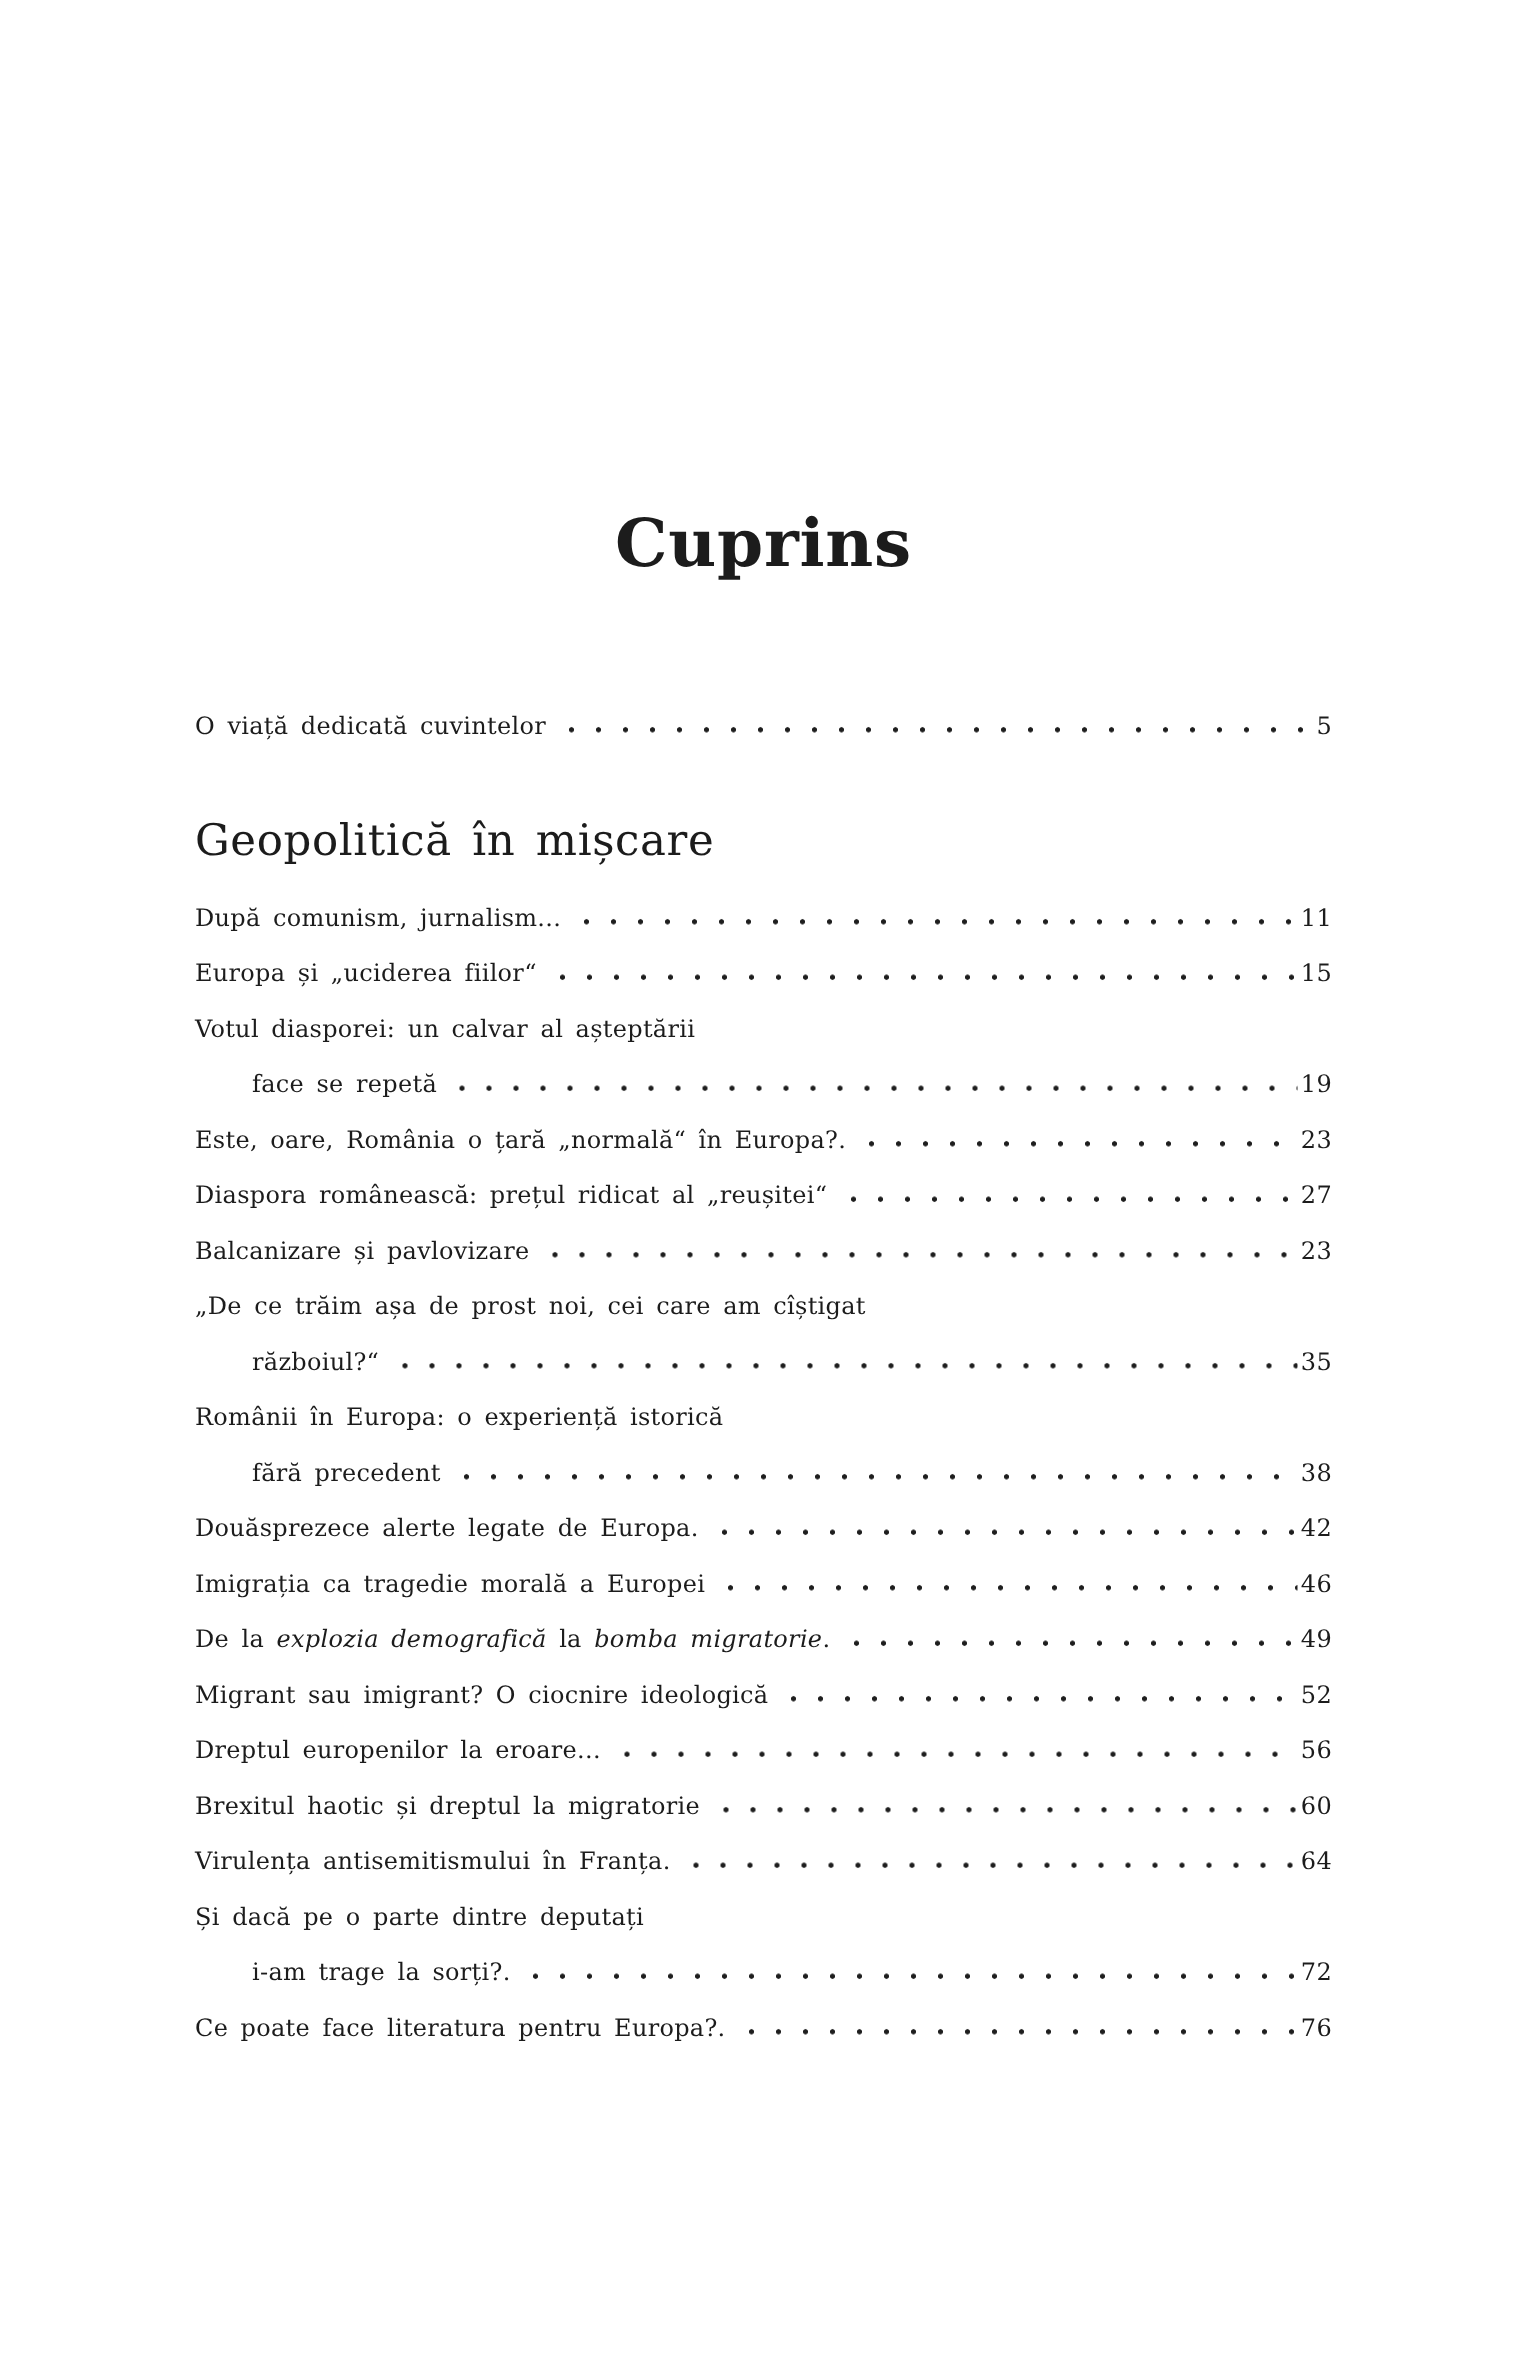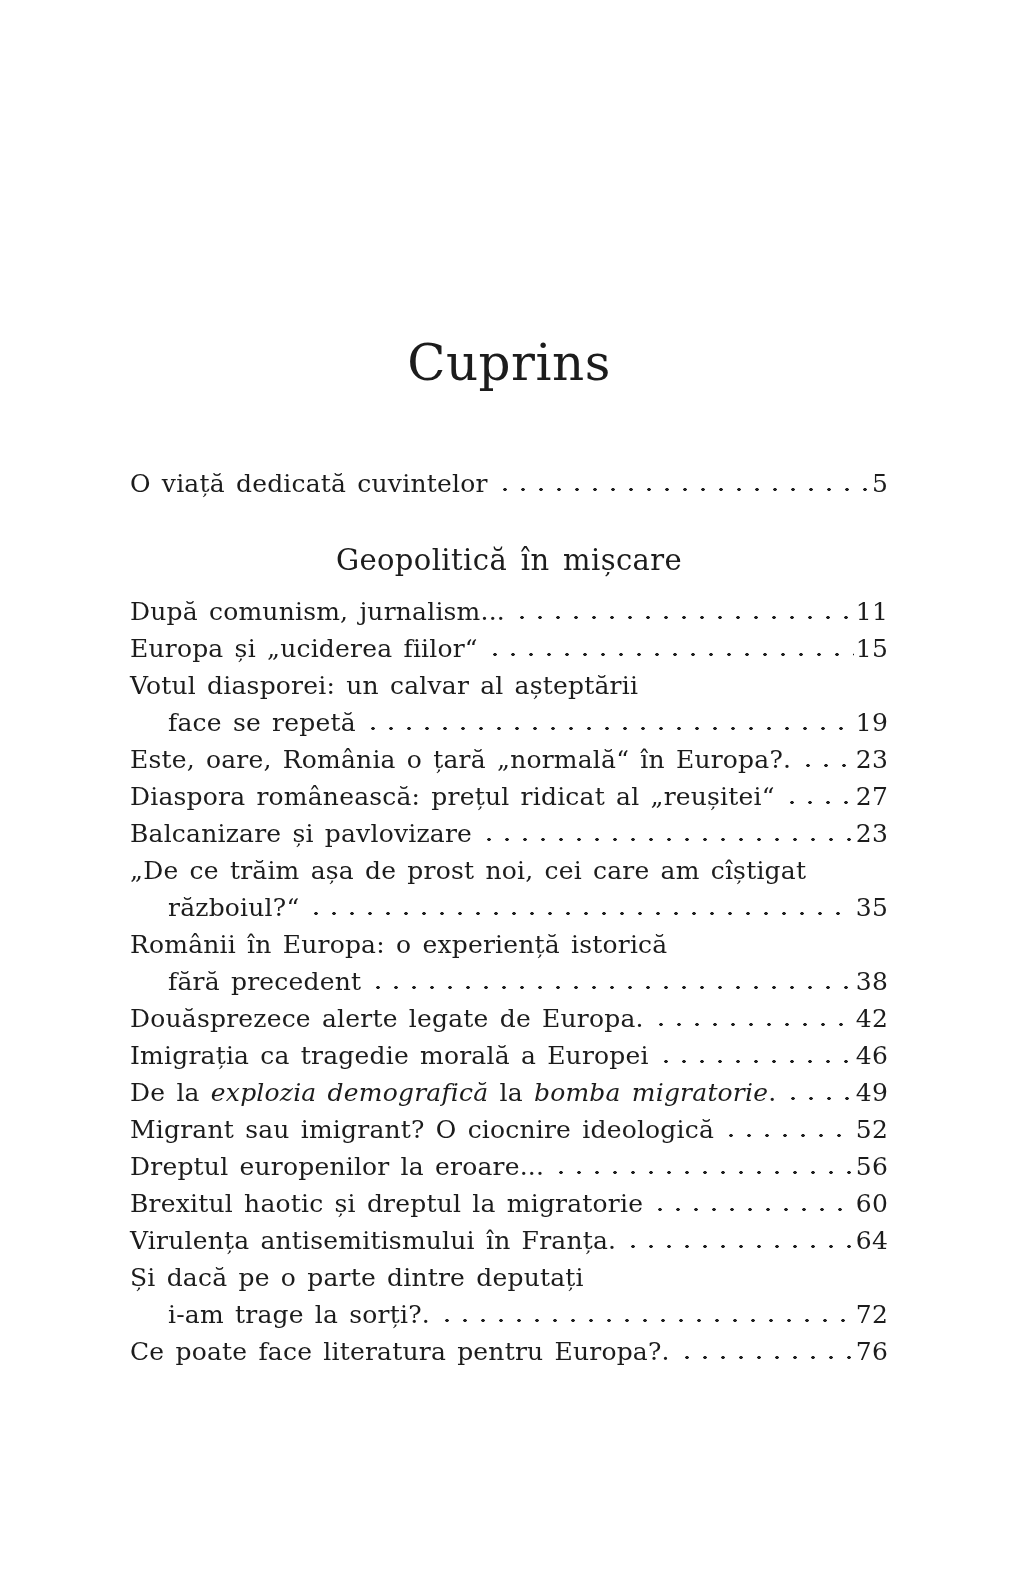--- a/index.html
+++ b/index.html
@@ -13,41 +13,40 @@
   }
   .page {
     box-sizing: border-box;
     width: 1024px;
     height: 1579px;
     padding: 0 136px 0 130px;
     background: #ffffff;
   }
   .doc-title {
     margin-top: 338px;
-    font-size: 50px;
+    font-size: 44px;
     line-height: 50px;
     text-align: center;
     letter-spacing: 0.5px;
-    font-weight: 400;
+    font-weight: 700;
   }
   .toc-list { margin: 0; }
   .toc-entry { margin: 0; }
   .toc-list > .toc-entry:first-child { margin-top: 77px; }
   .section-heading {
     margin: 38px 0 13px 0;
     font-size: 29px;
     line-height: 40px;
-    text-align: center;
     letter-spacing: 0.4px;
     word-spacing: 4px;
   }
   .toc-line {
     display: flex;
     align-items: baseline;
-    font-size: 25px;
+    font-size: 16px;
     line-height: 37px;
     letter-spacing: 0.2px;
     word-spacing: 3px;
     white-space: nowrap;
   }
   .toc-line-cont { padding-left: 38px; }
   .entry-text { flex: 0 0 auto; }
   .entry-text em { font-style: italic; }
   .dot-leader {
     flex: 1 1 auto;

